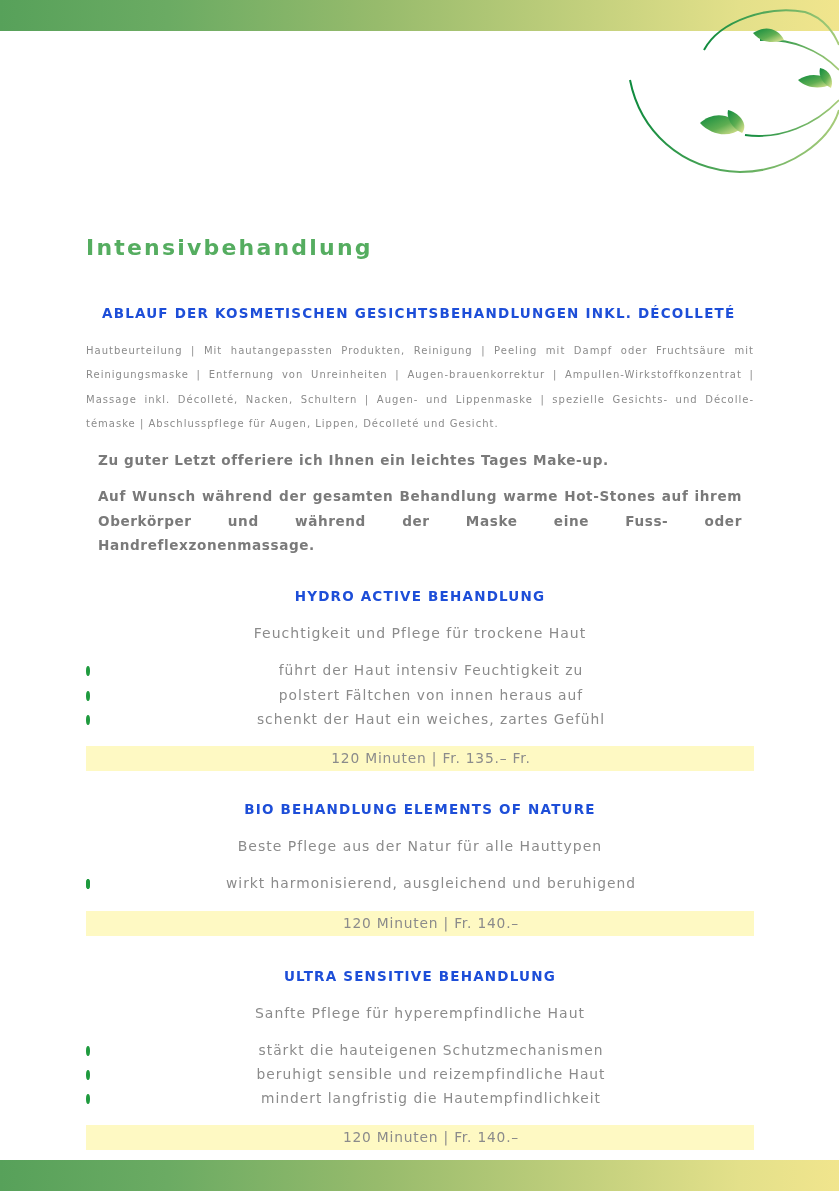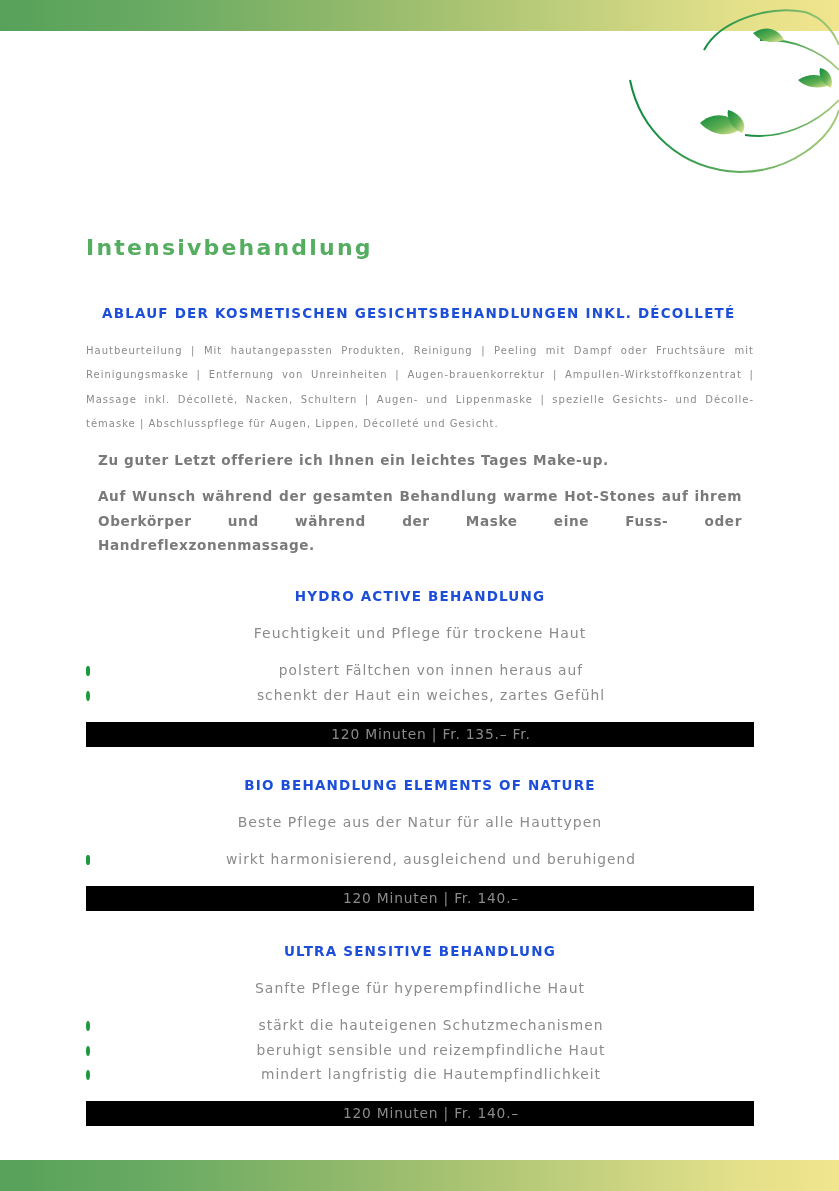--- a/index.html
+++ b/index.html
@@ -46,21 +46,21 @@
   ul.features { list-style: none; padding: 0; margin: 14px 0 0 0; }
   ul.features li {
     position: relative; padding-left: 22px; font-size: 13.8px; letter-spacing: 1px;
     line-height: 24.3px; color: #8b8b8b;
   }
   .leaf-bullet {
     position: absolute; left: 0; top: 8px; width: 4px; height: 10px;
     background: #1e9a3e; border-radius: 50%;
   }
   .price-bar {
-    margin-top: 15px; height: 25px; background: #000000; box-sizing: border-box;
+    margin-top: 15px; height: 25px; background: #fef9c3; box-sizing: border-box;
     padding-left: 22px; font-size: 13.8px; letter-spacing: 0.8px; line-height: 25px; color: #8b8b8b;
   }
 </style>
 </head>
 <body>
 
 <div class="top-bar"></div>
 
 <svg class="vine" viewBox="0 0 219 185">
   <defs>
@@ -92,21 +92,21 @@
     <h2 class="sec-heading">ABLAUF DER KOSMETISCHEN GESICHTSBEHANDLUNGEN INKL. DÉCOLLETÉ</h2>
     <p class="body-text">Hautbeurteilung | Mit hautangepassten Produkten, Reinigung | Peeling mit Dampf oder Fruchtsäure mit Reinigungsmaske | Entfernung von Unreinheiten | Augen-brauenkorrektur | Ampullen-Wirkstoffkonzentrat | Massage inkl. Décolleté, Nacken, Schultern | Augen- und Lippenmaske | spezielle Gesichts- und Décolle-témaske | Abschlusspflege für Augen, Lippen, Décolleté und Gesicht.</p>
     <p class="bold-text">Zu guter Letzt offeriere ich Ihnen ein leichtes Tages Make-up.</p>
     <p class="bold-text">Auf Wunsch während der gesamten Behandlung warme Hot-Stones auf ihrem Oberkörper und während der Maske eine Fuss- oder Handreflexzonenmassage.</p>
   </section>
 
   <section class="treatment" style="margin-top:29px;">
     <h2 class="sec-heading">HYDRO ACTIVE BEHANDLUNG</h2>
     <p class="subtitle">Feuchtigkeit und Pflege für trockene Haut</p>
     <ul class="features">
-      <li><span class="leaf-bullet"></span></li>
+      <li><span class="leaf-bullet"></span><span>führt der Haut intensiv Feuchtigkeit zu</span></li>
       <li><span class="leaf-bullet"></span><span>polstert Fältchen von innen heraus auf</span></li>
       <li><span class="leaf-bullet"></span><span>schenkt der Haut ein weiches, zartes Gefühl</span></li>
     </ul>
     <div class="price-bar">120 Minuten | Fr. 135.– Fr.</div>
   </section>
 
   <section class="treatment" style="margin-top:28px;">
     <h2 class="sec-heading">BIO BEHANDLUNG ELEMENTS OF NATURE</h2>
     <p class="subtitle">Beste Pflege aus der Natur für alle Hauttypen</p>
     <ul class="features">

